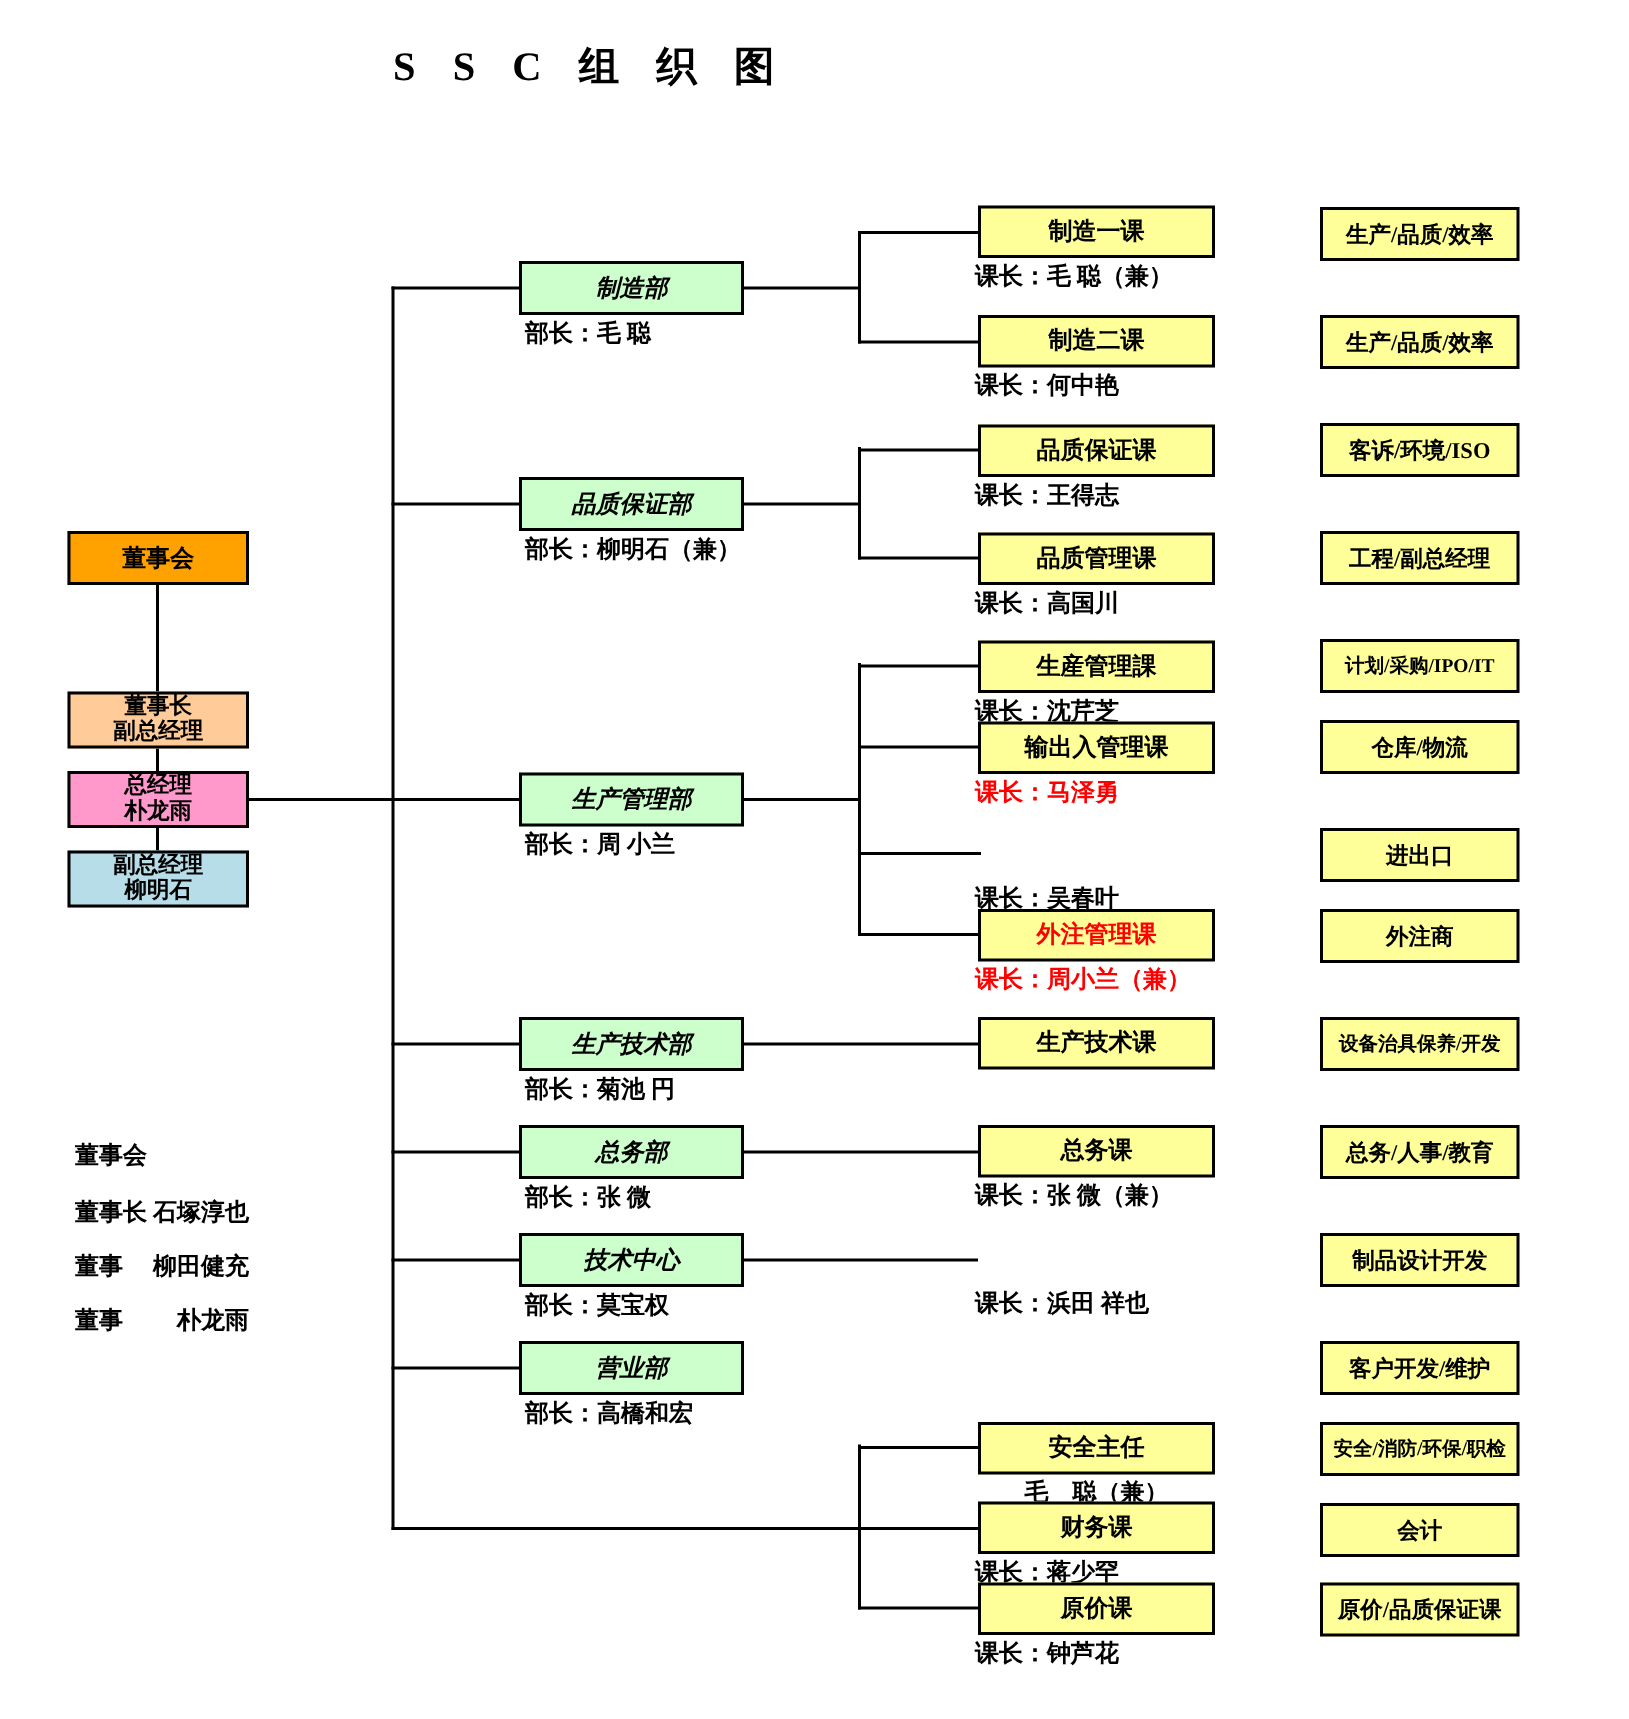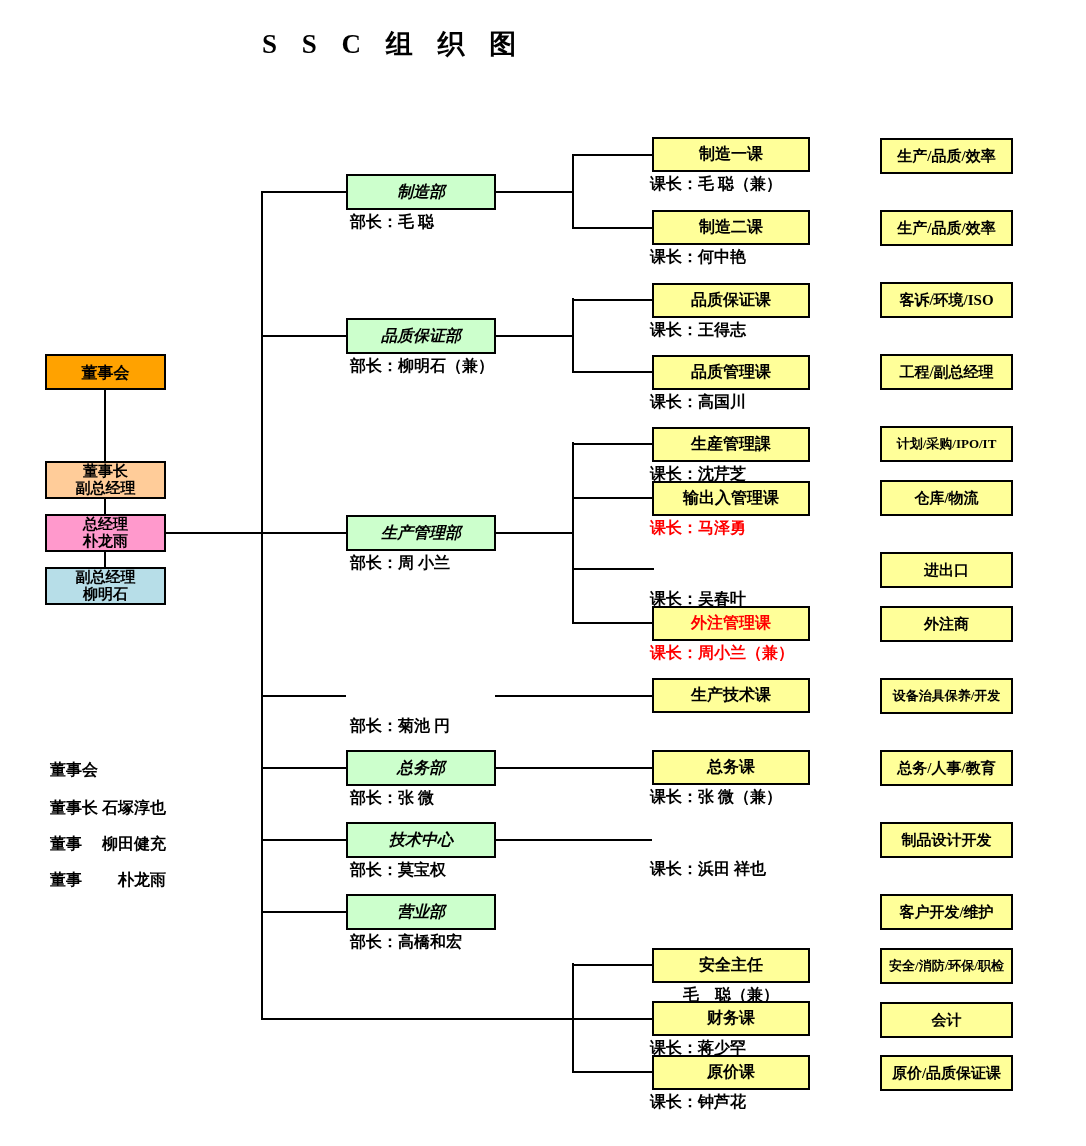--- a/index.html
+++ b/index.html
@@ -109,20 +109,23 @@
   <div class="box dept" style="top:318px">
       <span>品质保证部</span>
     </div>
   <div class="leader dep" style="top:356px">部长：柳明石（兼）</div>
 
   <div class="box dept" style="top:515px">
       <span>生产管理部</span>
     </div>
   <div class="leader dep" style="top:553px">部长：周 小兰</div>
 
+  <div class="box dept" style="top:678px">
+      <span>生产技术部</span>
+    </div>
   <div class="leader dep" style="top:716px">部长：菊池 円</div>
 
   <div class="box dept" style="top:750px">
       <span>总务部</span>
     </div>
   <div class="leader dep" style="top:788px">部长：张 微</div>
 
   <div class="box dept" style="top:822px">
       <span>技术中心</span>
     </div>

